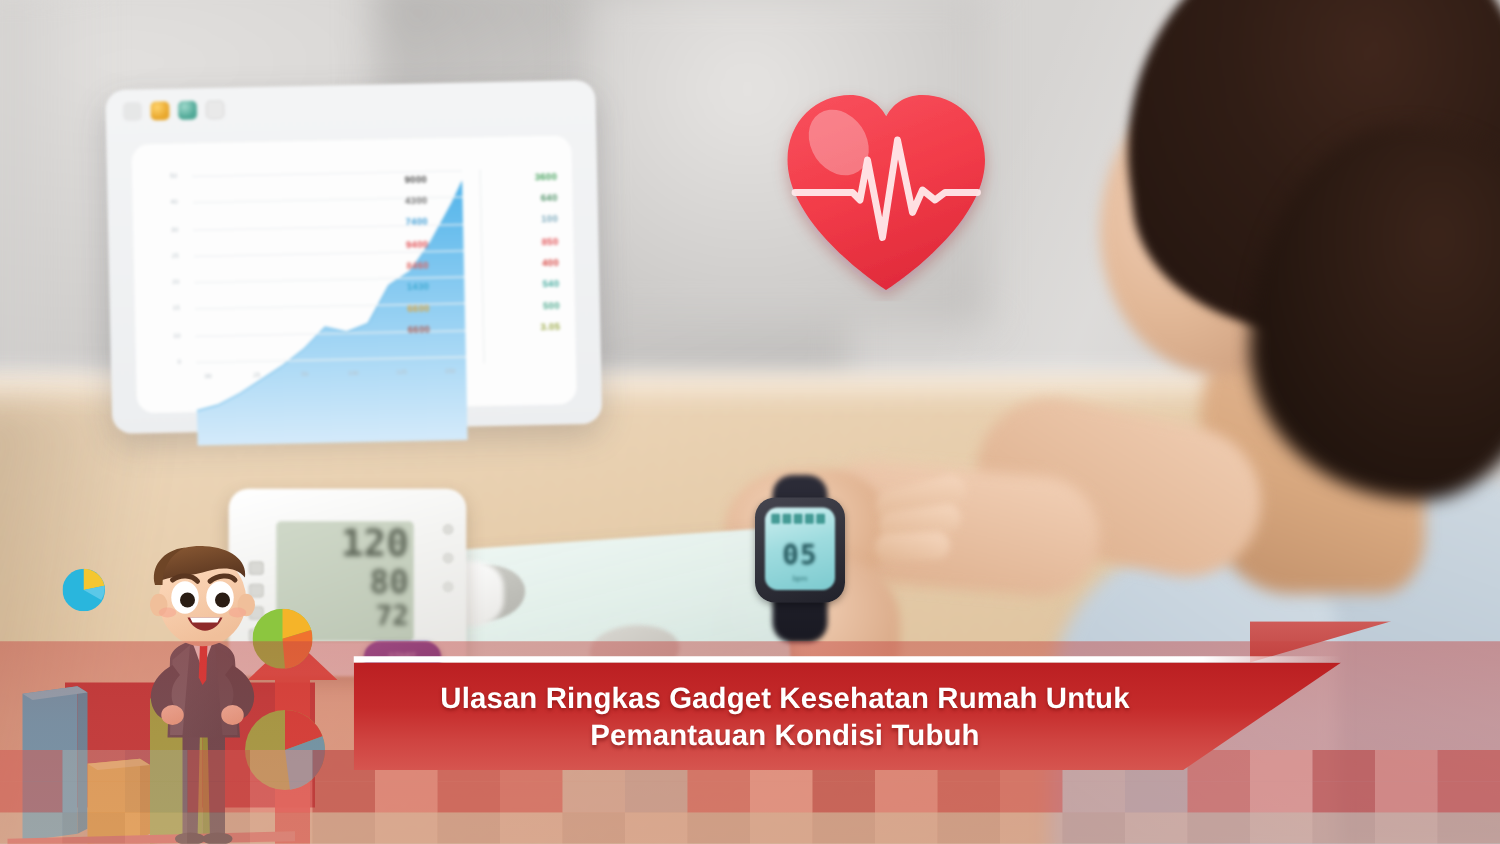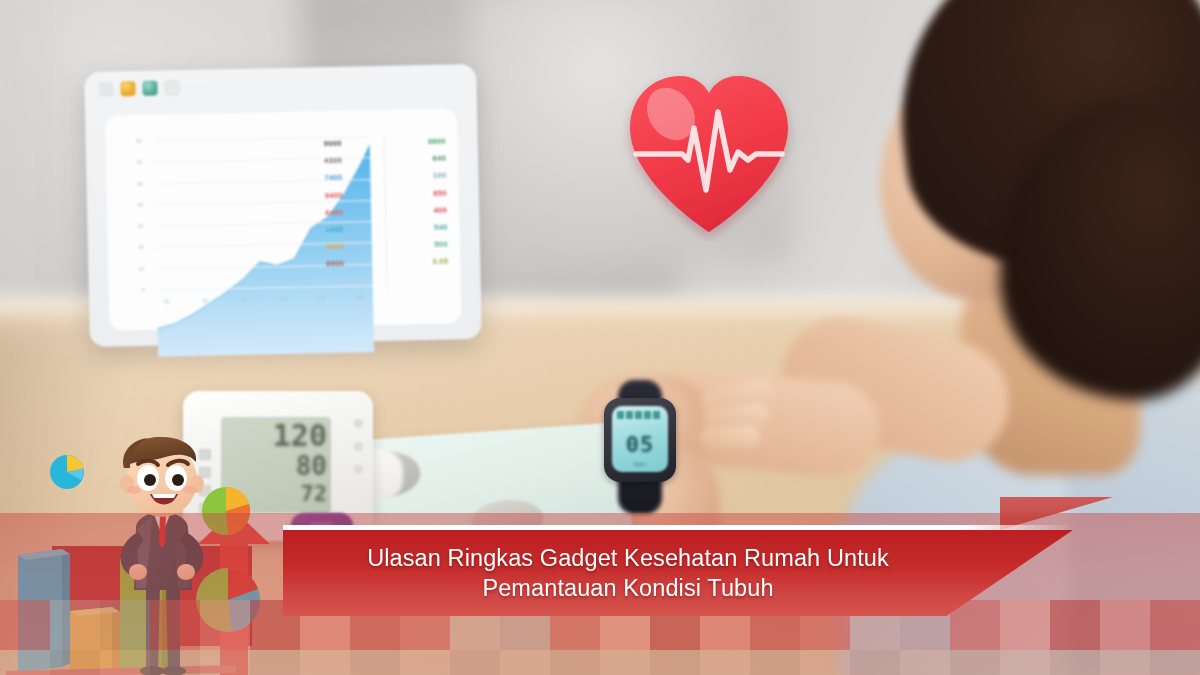--- a/index.html
+++ b/index.html
@@ -311,21 +311,21 @@
   }
   .banner-wedge{
     position:absolute; left:1000px; top:497px; width:145px; height:33px;
     background:linear-gradient(180deg,#cf504c,#c13a37);
     clip-path: polygon(0 0, 78% 0, 0 100%);
     opacity:.92;
   }
   .banner-title{
     position:absolute; left:283px; top:530px; width:690px; height:86px;
     display:flex; flex-direction:column; align-items:center; justify-content:center;
-    color:#fff; font-weight:400; font-size:23.5px; line-height:30px;
+    color:#fff; font-weight:700; font-size:23.5px; line-height:30px;
     text-align:center; letter-spacing:.1px;
     text-shadow:0 2px 3px rgba(90,0,0,.45);
     white-space:pre-line;
   }
 </style>
 </head>
 <body>
 
 <div id="stage">
 

